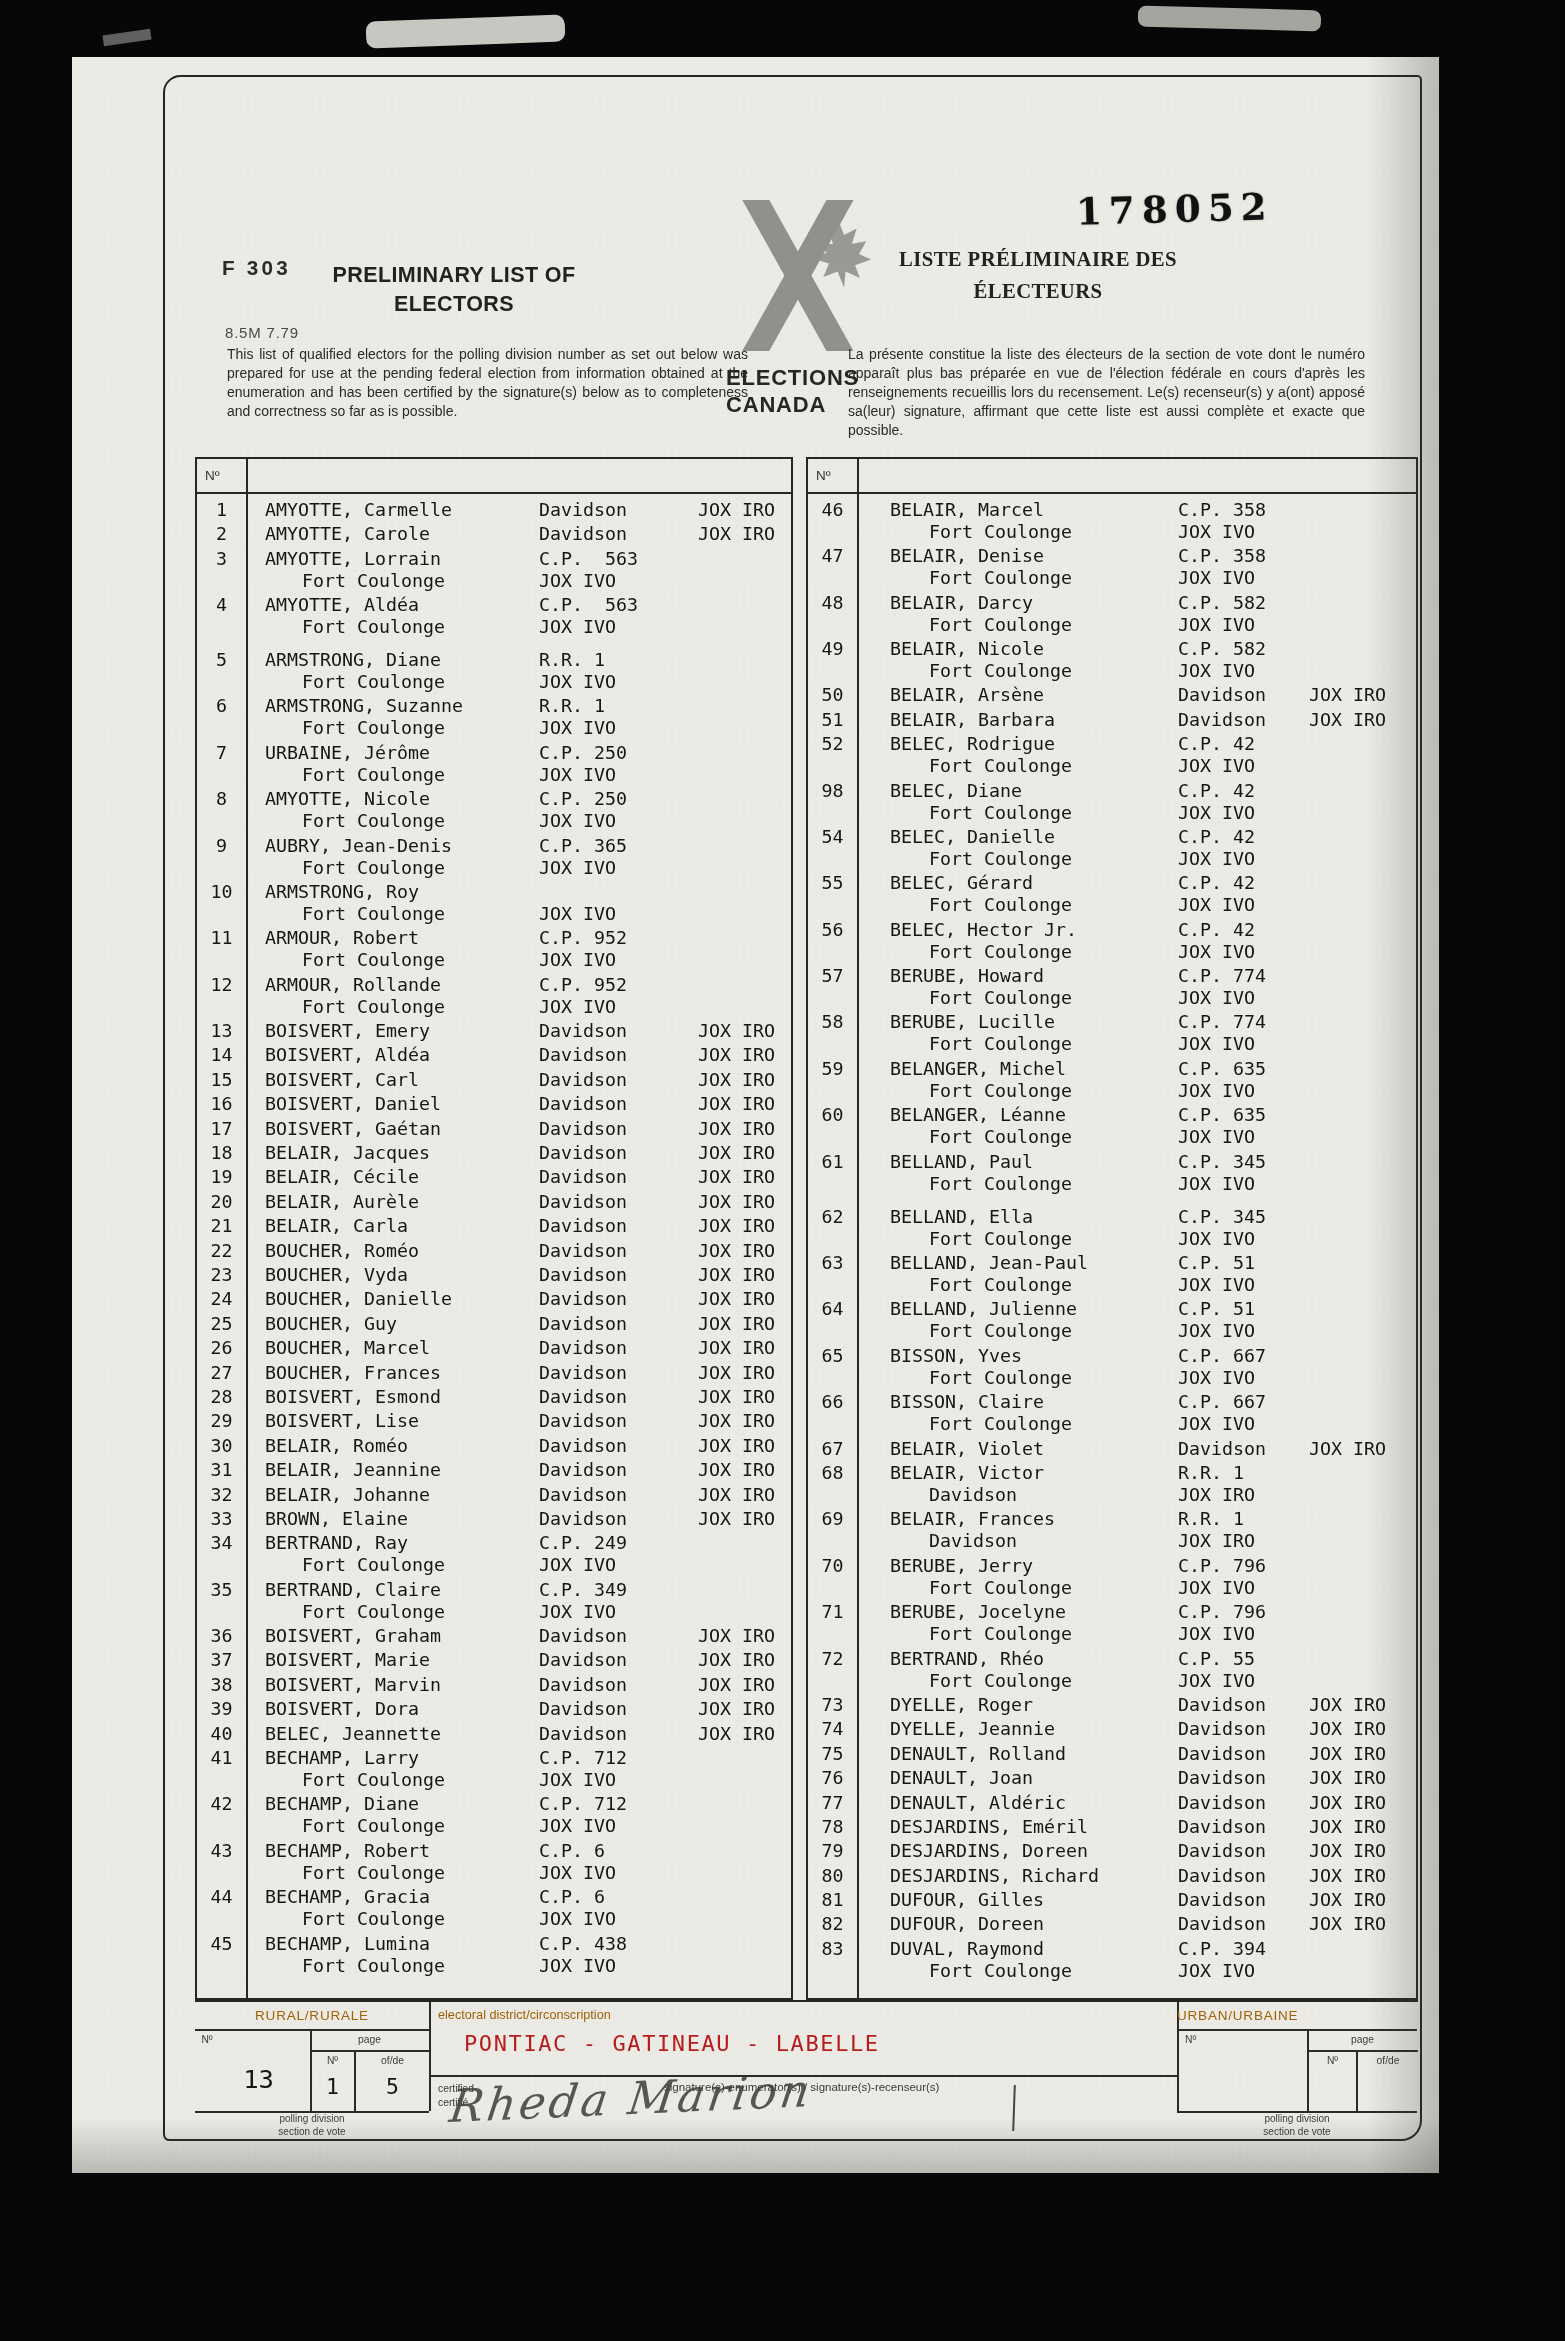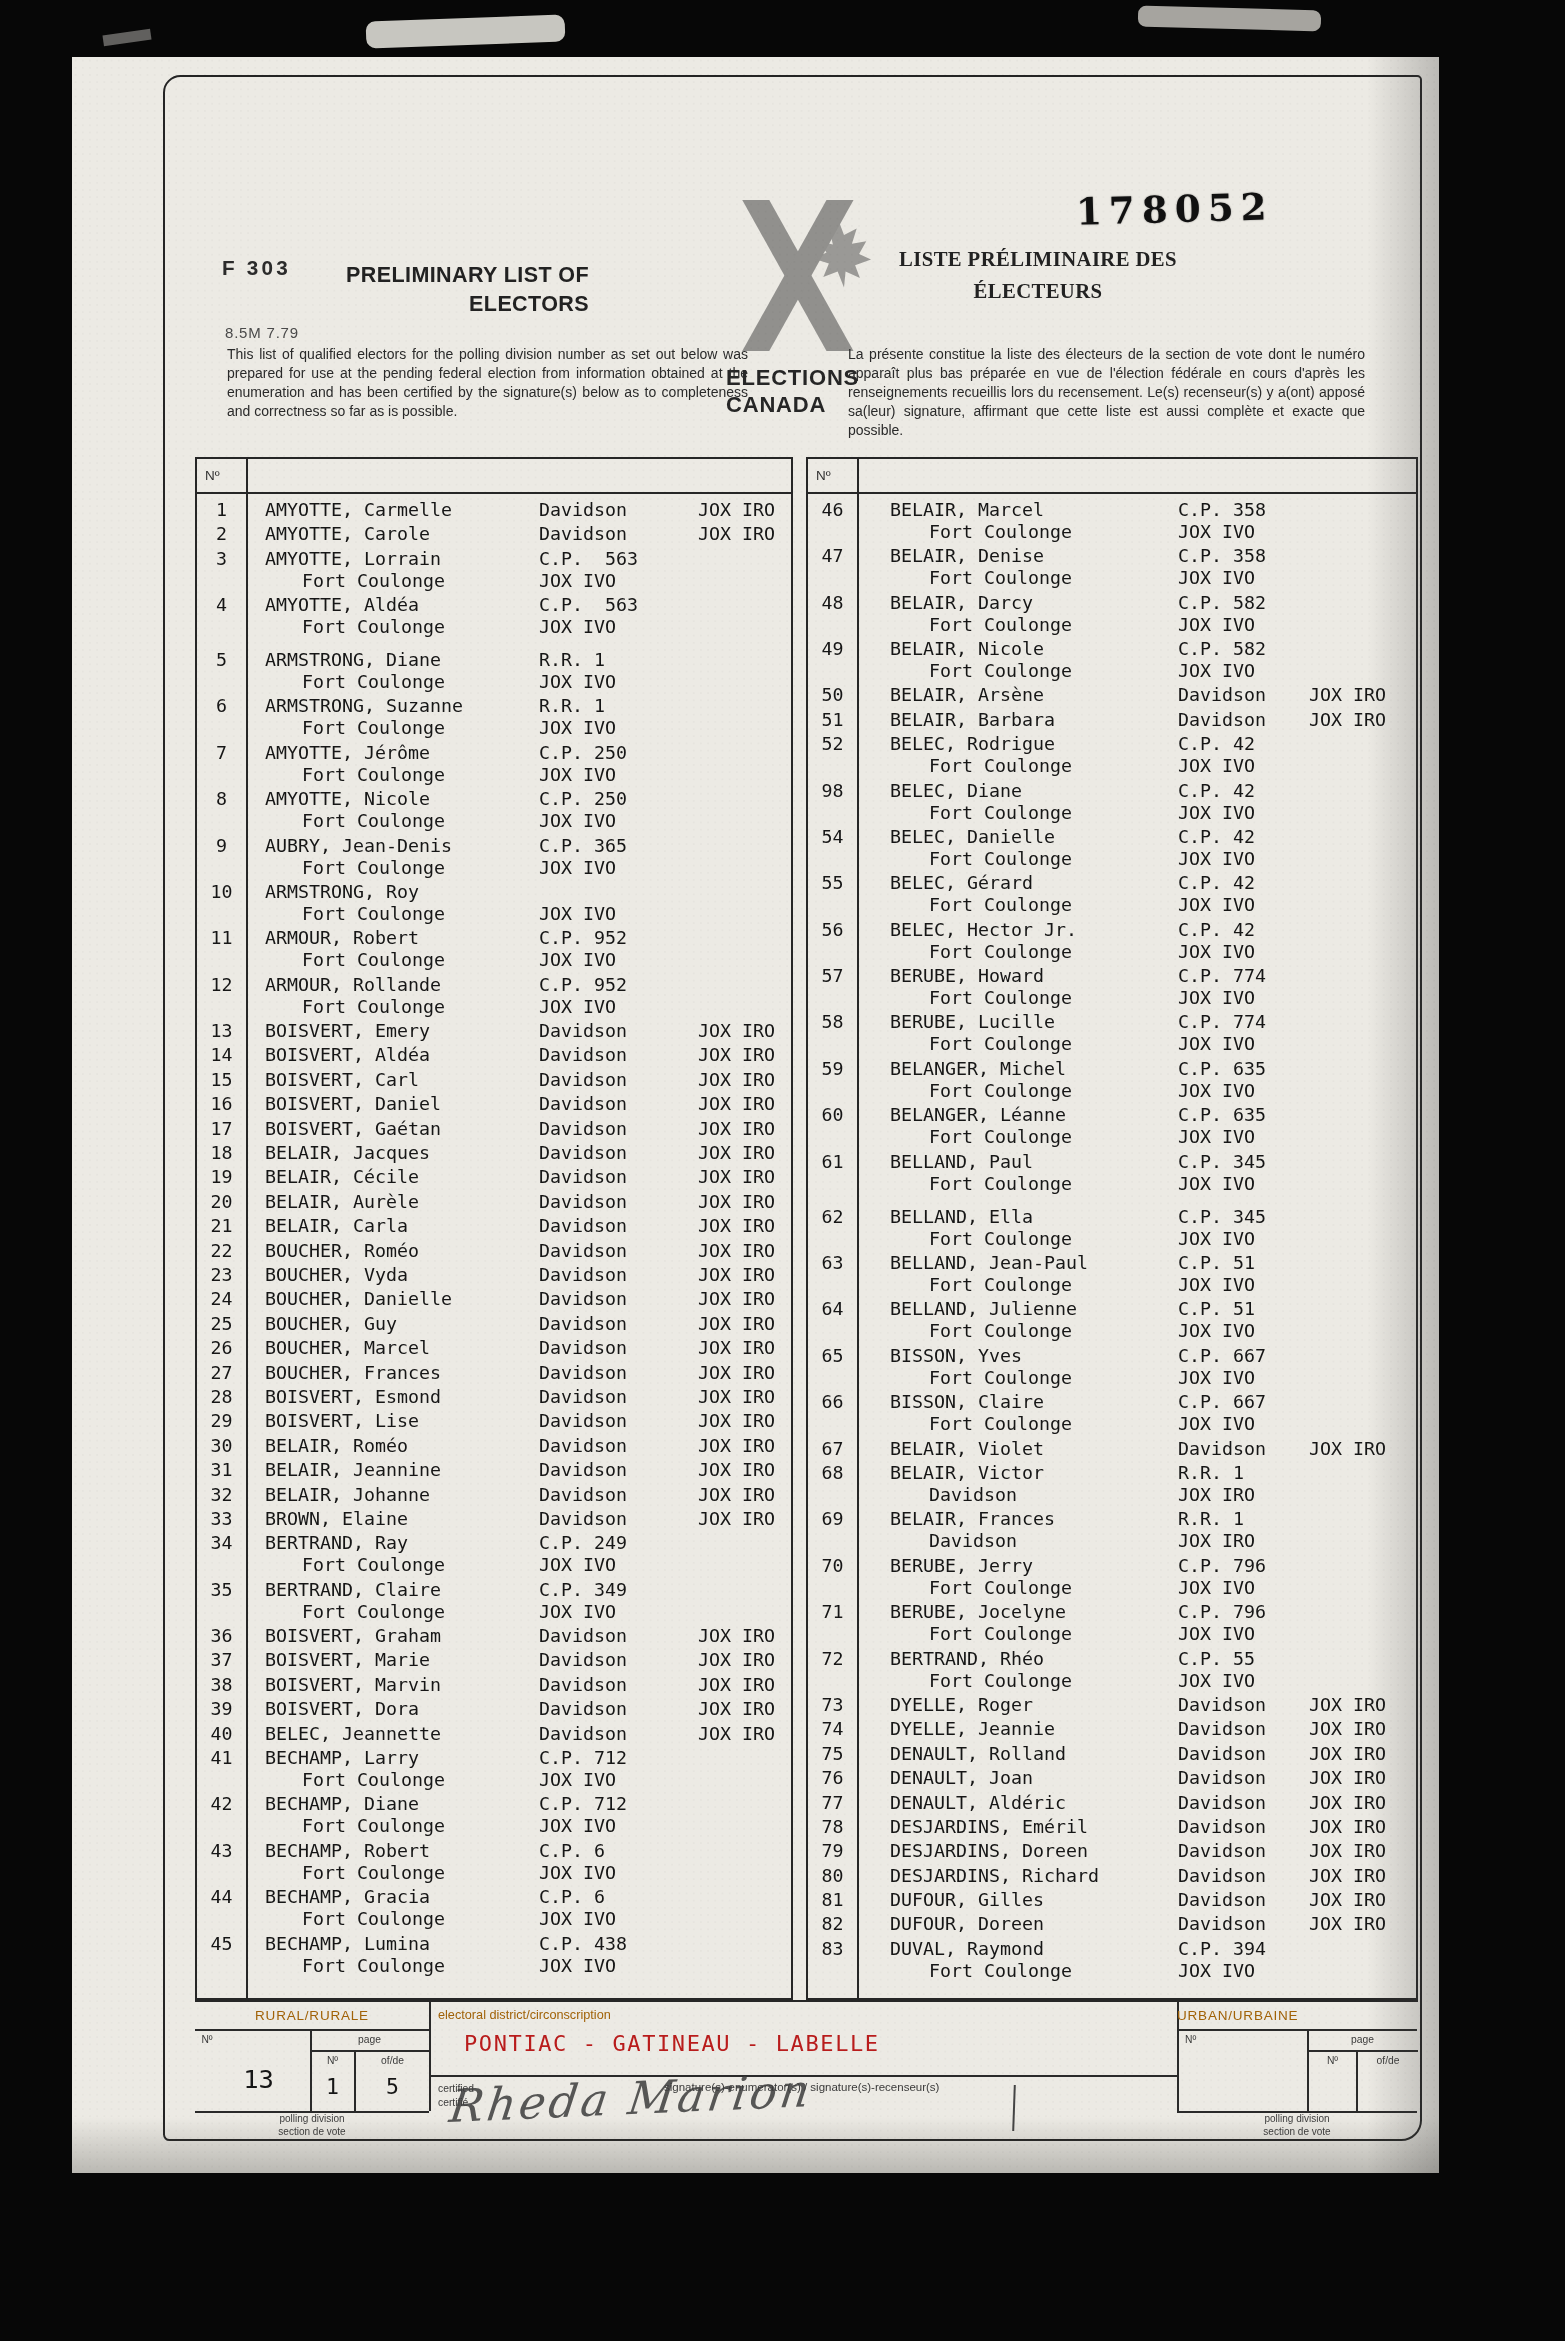--- a/index.html
+++ b/index.html
@@ -11,21 +11,21 @@
       background:linear-gradient(to right,rgba(40,40,40,0),rgba(60,60,60,.28));pointer-events:none;}
   #paper .vignette-bottom{position:absolute;left:0;bottom:0;width:100%;height:56px;
       background:linear-gradient(to bottom,rgba(50,50,50,0),rgba(70,70,65,.30));pointer-events:none;}
   #paper .grain{position:absolute;inset:0;pointer-events:none;opacity:.5;
       background-image:radial-gradient(rgba(0,0,0,.05) 0.8px,transparent 1.1px);background-size:7.2px 7.2px;}
   #form-border{position:absolute;left:91px;top:18.3px;width:1255px;height:2062px;
       border:2.4px solid #242424;border-radius:17.5px 4.8px 20.7px 6.4px;}
   
   .form-number{position:absolute;left:150px;top:199px;font-size:20.7px;letter-spacing:3.2px;font-weight:600;color:#2b2b2b;}
   .print-code{position:absolute;left:153px;top:267px;font-size:15px;color:#4a4a4a;letter-spacing:0.8px;}
-  .title-en{position:absolute;left:247px;top:204px;width:270px;text-align:right;
+  .title-en{position:absolute;left:247px;top:204px;width:270px;text-align:center;
       font-size:21.5px;font-weight:700;line-height:29px;letter-spacing:0.4px;color:#222;}
   .title-fr{position:absolute;left:807px;top:186px;width:318px;text-align:center;
       font-size:20.7px;font-weight:700;line-height:32px;letter-spacing:0.4px;color:#222;font-family:Liberation Serif, serif;}
   .logo{position:absolute;left:648px;top:143px;width:155px;height:151px;}
   .logo-text{position:absolute;left:654px;top:291px;font-size:22px;font-weight:700;
       letter-spacing:0.8px;line-height:27px;color:#262626;margin-top:16px;}
   .stamp{position:absolute;left:1004px;top:130px;font-family:"DejaVu Serif",serif;
       font-size:37px;font-weight:700;letter-spacing:7.2px;color:#111;
       transform:rotate(-1.6deg);text-shadow:0 0 1.6px rgba(10,10,10,.45);}
   .intro{position:absolute;top:288px;width:521px;font-size:14px;line-height:19px;
@@ -183,21 +183,21 @@
             <div class="tl">
               <span class="cno"></span>
               <span class="cname place">Fort Coulonge</span>
               <span class="caddr">JOX IVO</span>
               <span class="ccode"></span>
             </div>
           </div>
           <div class="entry">
             <div class="tl">
               <span class="cno">7</span>
-              <span class="cname">AMYOTTE, Jérôme</span>
+              <span class="cname">URBAINE, Jérôme</span>
               <span class="caddr">C.P. 250</span>
               <span class="ccode"></span>
             </div>
             <div class="tl">
               <span class="cno"></span>
               <span class="cname place">Fort Coulonge</span>
               <span class="caddr">JOX IVO</span>
               <span class="ccode"></span>
             </div>
           </div>

